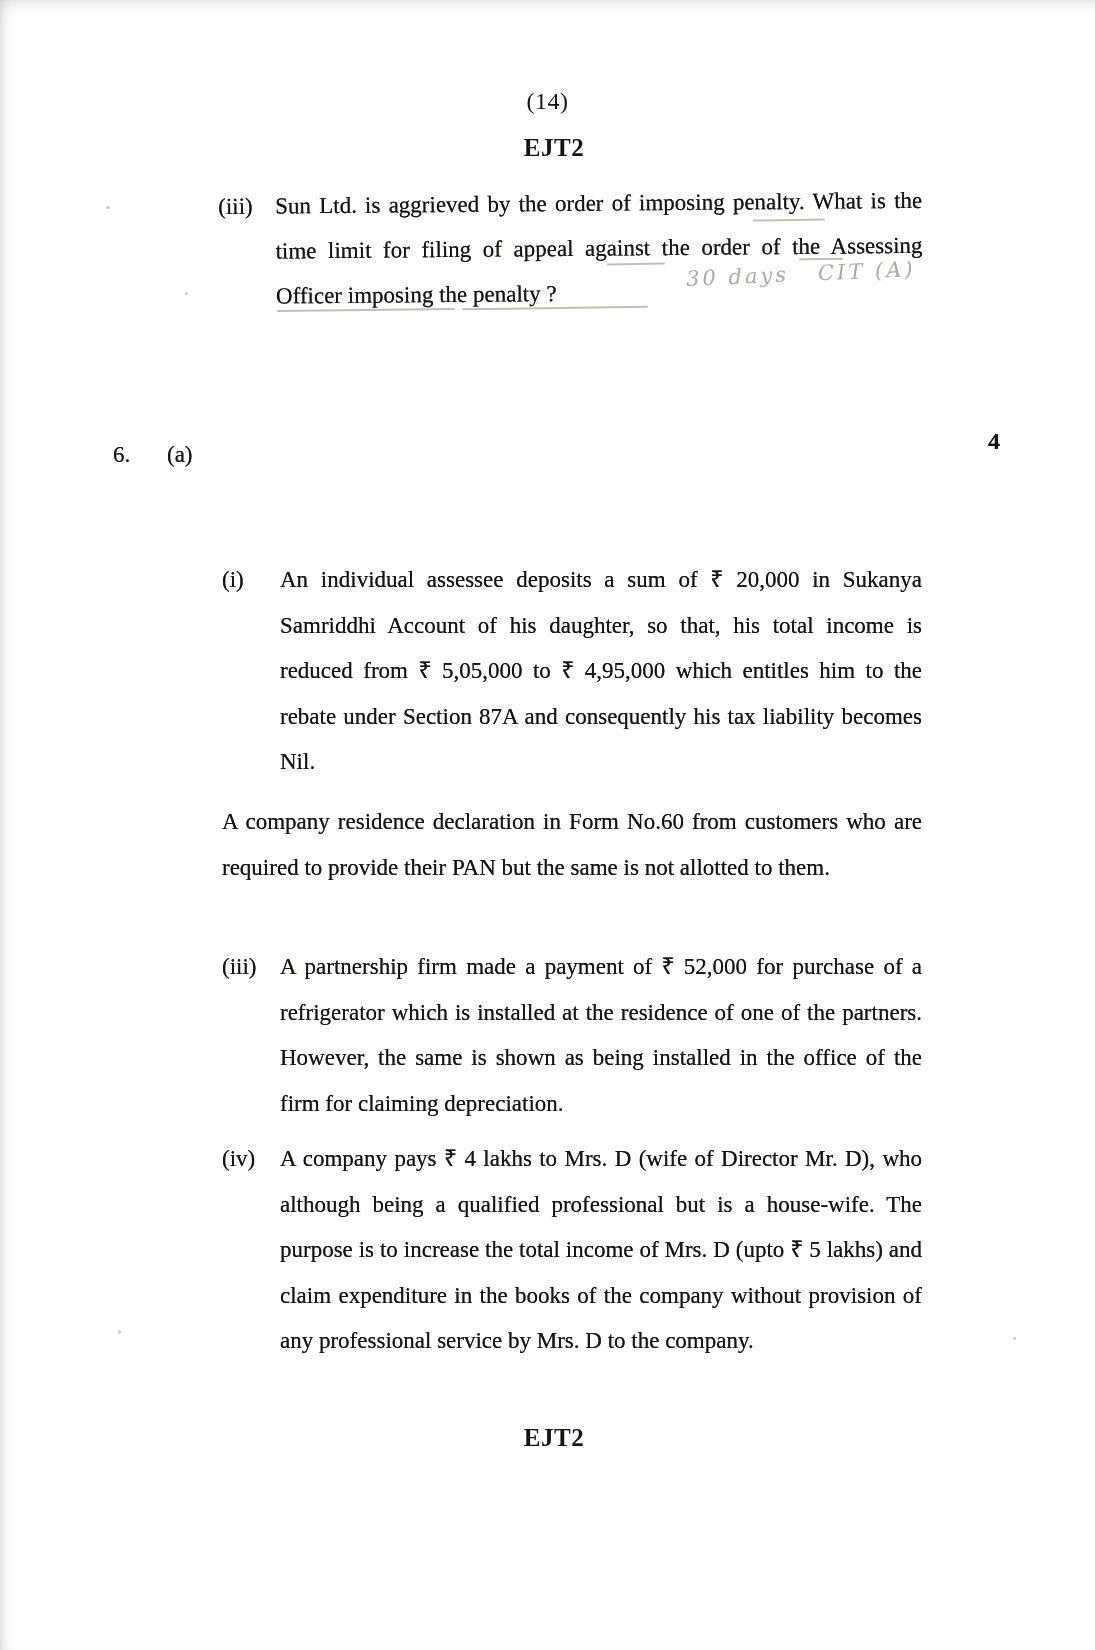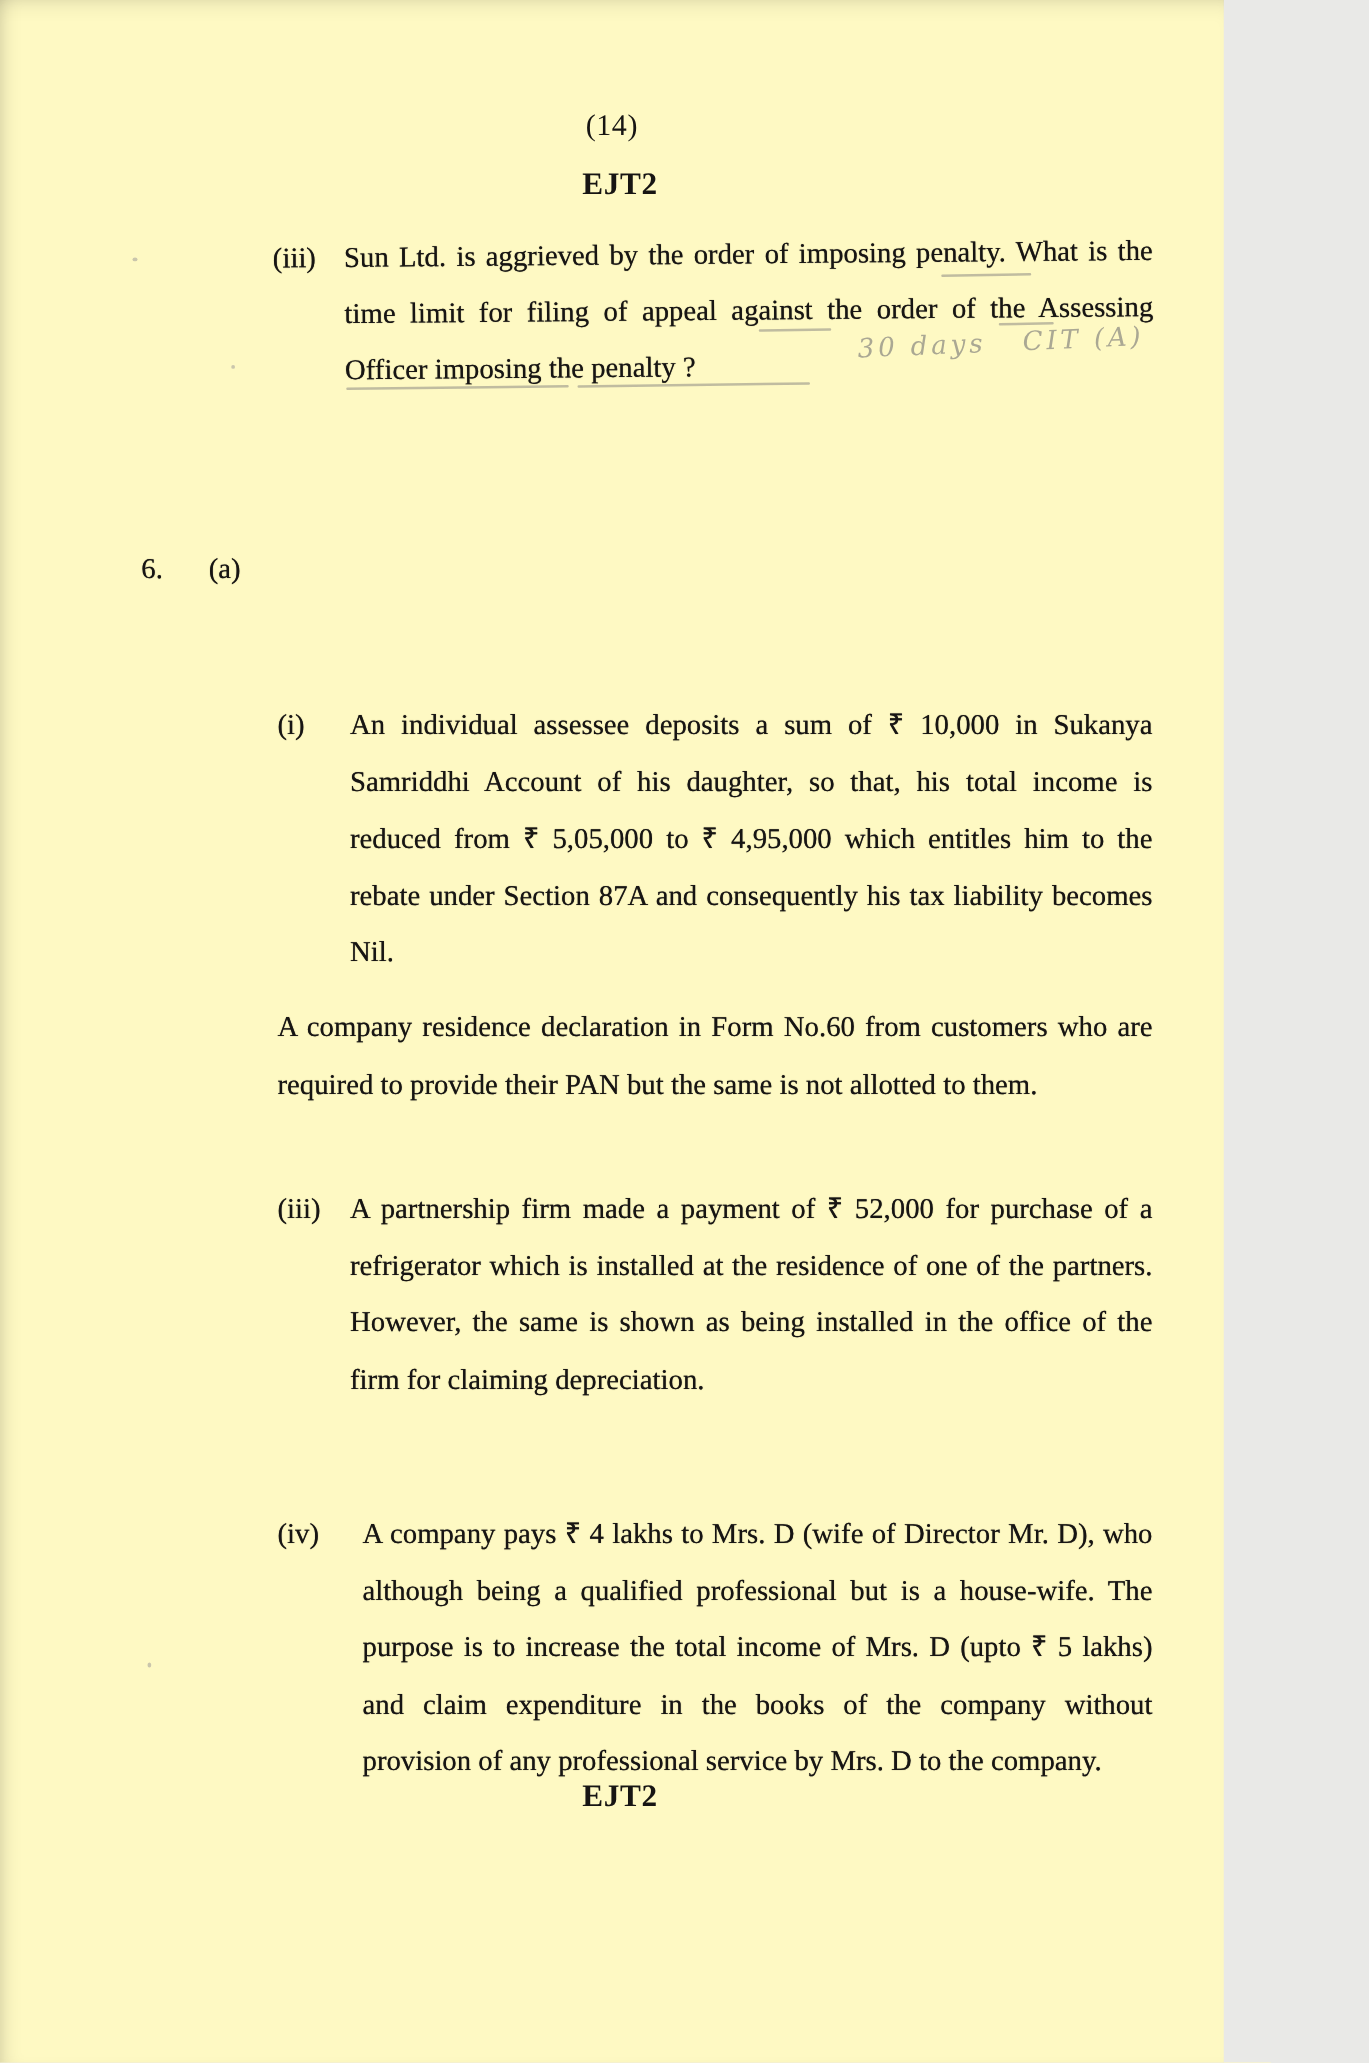--- a/index.html
+++ b/index.html
@@ -3,23 +3,23 @@
 <meta charset="utf-8">
 <style>
   * { margin: 0; padding: 0; box-sizing: border-box; }
   html, body { width: 1095px; height: 1650px; }
   body {
     background: #e9e9e7;
     font-family: "Liberation Serif", serif;
   }
   .page {
     position: relative;
-    width: 979px;
+    width: 1095px;
     height: 1650px;
-    background: #fef9c3;
+    background: #ffffff;
     color: #171513;
     overflow: hidden;
     box-shadow: inset 12px 0 18px -14px rgba(0,0,0,0.25), inset 0 14px 20px -16px rgba(0,0,0,0.18);
   }
   .centered {
     position: absolute;
     left: 0;
     width: 100%;
     text-align: center;
   }
@@ -89,21 +89,21 @@
 
   .sub {
     left: 222px;
     width: 700px;
     line-height: 45.5px;
   }
   .sub .marker { flex: 0 0 58px; }
   .si1 { top: 557px; }
   .si2 { top: 799px; }
   .si3 { top: 944px; }
-  .si4 { top: 1204px; gap: 10px; }
+  .si4 { top: 1136px; }
 
   .pencil-line {
     position: absolute;
     height: 2px;
     background: #8d8b83;
     opacity: 0.55;
     border-radius: 2px;
   }
   .u1 { left: 753px; top: 219px; width: 72px; transform: rotate(-1deg); }
   .u2 { left: 607px; top: 263px; width: 58px; transform: rotate(-0.8deg); }
@@ -145,21 +145,21 @@
 
   <div class="para q6">
     <span class="qnum">6.</span>
     <span class="qpart">(a)</span>
   </div>
 
   <div class="marks">4</div>
 
   <div class="para sub si1">
     <span class="marker">(i)</span>
-    <div class="ptext">An individual assessee deposits a sum of ₹ 10,000 in Sukanya Samriddhi Account of his daughter, so that, his total income is reduced from ₹ 5,05,000 to ₹ 4,95,000 which entitles him to the rebate under Section 87A and consequently his tax liability becomes Nil.</div>
+    <div class="ptext">An individual assessee deposits a sum of ₹ 20,000 in Sukanya Samriddhi Account of his daughter, so that, his total income is reduced from ₹ 5,05,000 to ₹ 4,95,000 which entitles him to the rebate under Section 87A and consequently his tax liability becomes Nil.</div>
   </div>
 
   <div class="para sub si2">
     <div class="ptext">A company residence declaration in Form No.60 from customers who are required to provide their PAN but the same is not allotted to them.</div>
   </div>
 
   <div class="para sub si3">
     <span class="marker">(iii)</span>
     <div class="ptext">A partnership firm made a payment of ₹ 52,000 for purchase of a refrigerator which is installed at the residence of one of the partners. However, the same is shown as being installed in the office of the firm for claiming depreciation.</div>
   </div>

